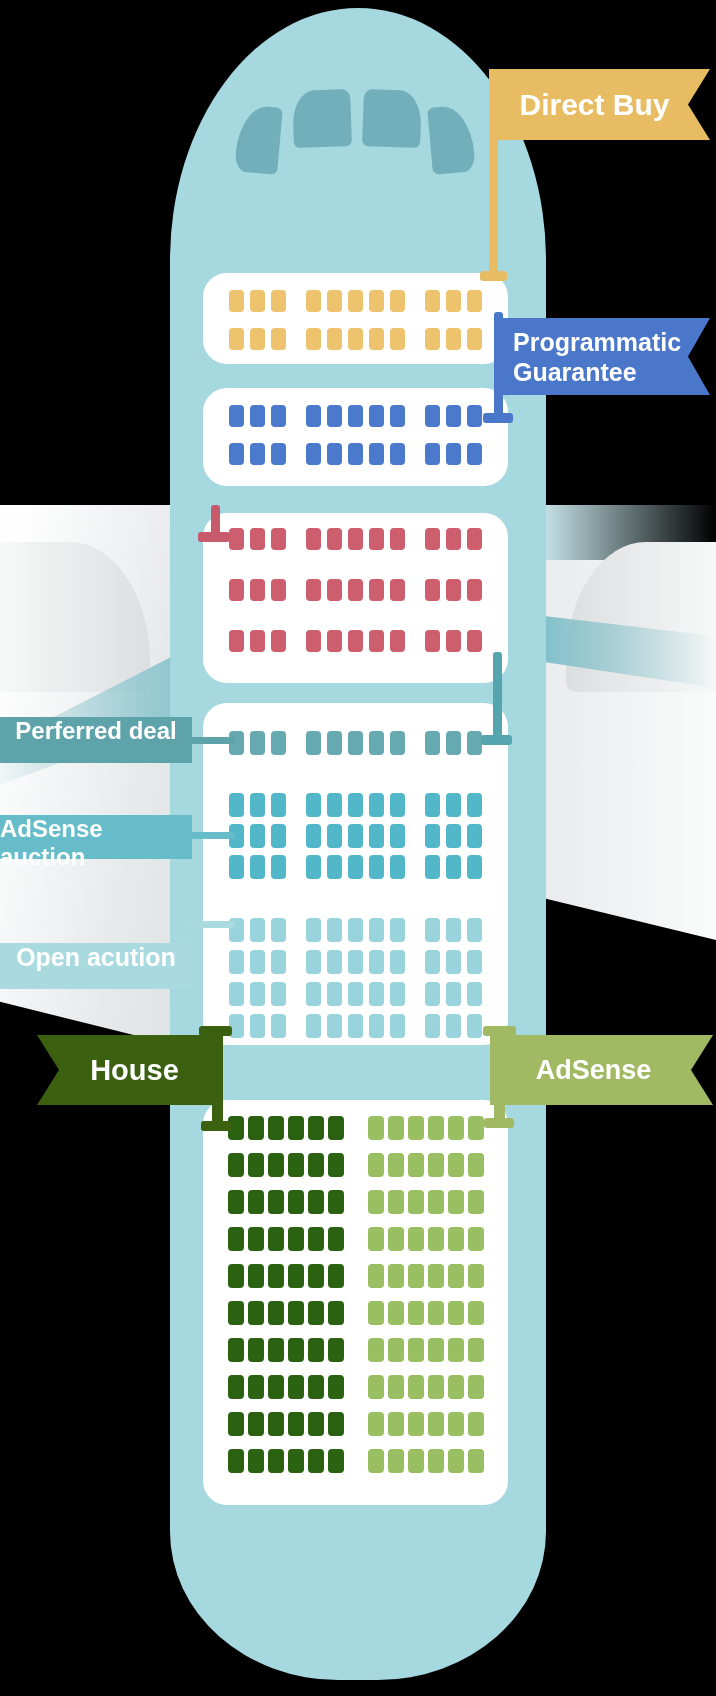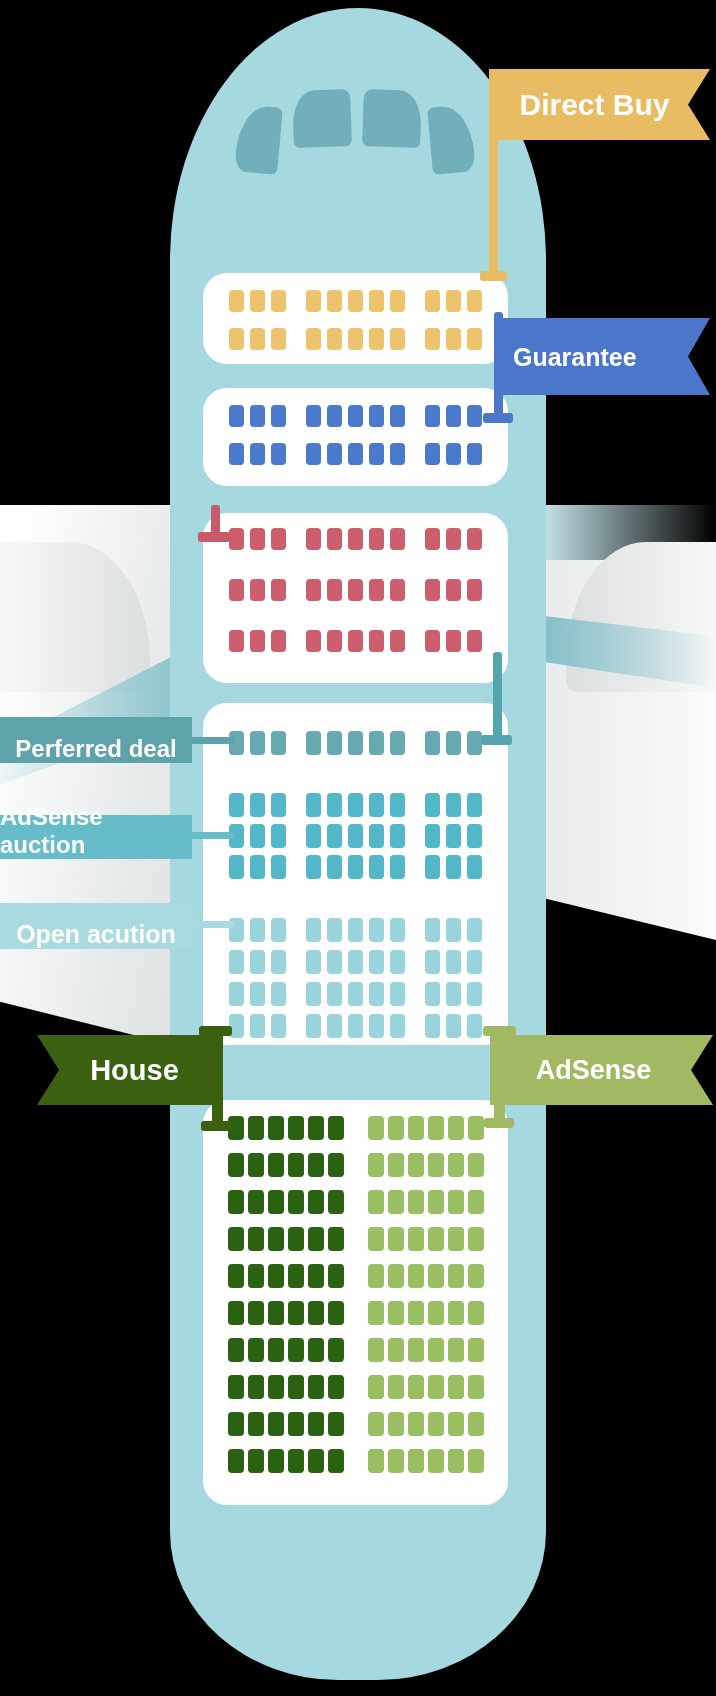--- a/index.html
+++ b/index.html
@@ -89,24 +89,24 @@
   #flag-direct{left:489px;top:69px;width:221px;height:71px;font-size:30px;justify-content:center;padding-right:10px;box-sizing:border-box;}
   #flag-prog{left:495px;top:318px;width:215px;height:77px;font-size:25px;padding-left:18px;box-sizing:border-box;}
   #flag-prog .lines{display:flex;flex-direction:column;line-height:30px;}
   #flag-pmp{left:0;top:456px;width:222px;height:52px;font-size:29px;justify-content:center;padding-left:18px;box-sizing:border-box;}
   #flag-adx{left:495px;top:658px;width:215px;height:64px;font-size:30px;justify-content:center;padding-right:14px;box-sizing:border-box;}
   #flag-house{left:37px;top:1035px;width:183px;height:70px;font-size:29px;justify-content:center;padding-left:12px;box-sizing:border-box;}
   #flag-adsense{left:490px;top:1035px;width:223px;height:70px;font-size:27px;justify-content:center;padding-right:16px;box-sizing:border-box;}
 
   
   .side-label{position:absolute;z-index:5;left:0;width:192px;color:#fff;font-weight:600;
-              display:flex;align-items:flex-end;justify-content:center;}
+              display:flex;align-items:flex-start;justify-content:center;}
   #label-preferred{top:717px;height:46px;font-size:24px;}
   #label-private{top:815px;height:44px;font-size:24px;}
-  #label-open{top:903px;height:46px;font-size:25px;}
+  #label-open{top:943px;height:46px;font-size:25px;}
   .connector{position:absolute;z-index:5;left:190px;width:45px;height:7px;border-radius:3px;}
   #conn-preferred{top:737px;}
   #conn-private{top:832px;}
   #conn-open{top:921px;}
 </style>
 </head>
 <body>
 
 <div class="canvas">
 
@@ -629,20 +629,21 @@
   <div class="pole-cap" id="cap-house-bottom" style="background: rgb(58, 96, 16);"></div>
   <div class="pole" id="pole-adsense" style="background: rgb(162, 185, 100);"></div>
   <div class="pole-cap" id="cap-adsense-top" style="background: rgb(162, 185, 100);"></div>
   <div class="pole-cap" id="cap-adsense-bottom" style="background: rgb(162, 185, 100);"></div>
 
   <div class="flag flag-right" id="flag-direct" style="background: rgb(232, 188, 98);">
     <span>Direct Buy</span>
   </div>
   <div class="flag flag-right" id="flag-prog" style="background: rgb(74, 119, 201);">
     <span class="lines">
+      <span>Programmatic</span>
       <span>Guarantee</span>
     </span>
   </div>
   <div class="flag flag-right" id="flag-adsense" style="background: rgb(162, 185, 100);">
     <span>AdSense</span>
   </div>
   <div class="flag flag-left" id="flag-house" style="background: rgb(58, 96, 16);">
     <span>House</span>
   </div>
 

